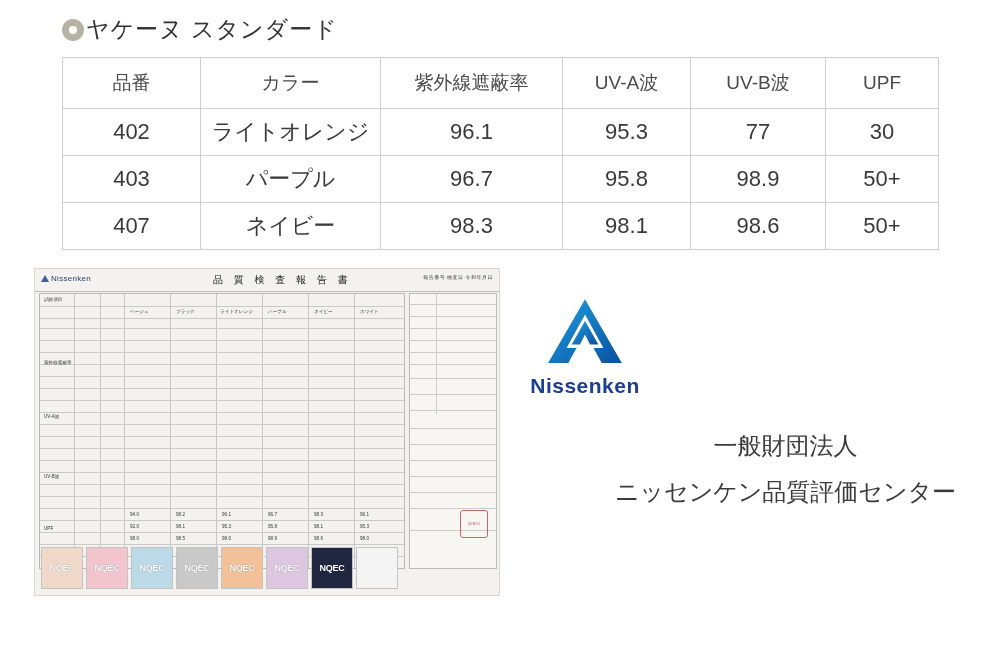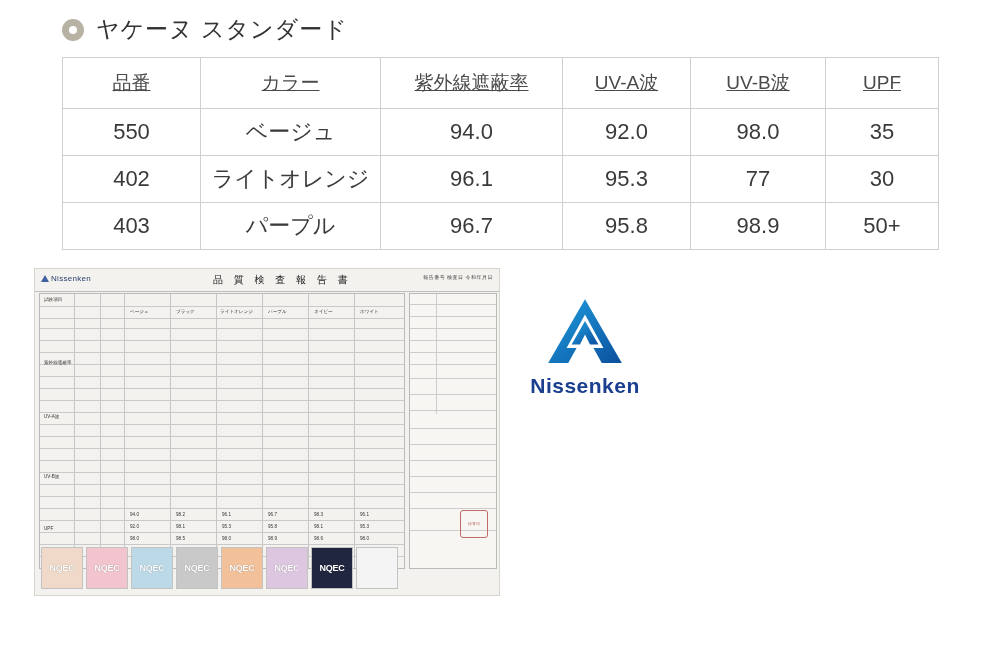--- a/index.html
+++ b/index.html
@@ -13,21 +13,21 @@
     font-family: "Liberation Sans", sans-serif;
     color: #333333;
     position: relative;
     overflow: hidden;
   }
 
   
   .header {
     display: flex;
     align-items: center;
-    gap: 12px;
+    gap: 2px;
     padding: 14px 0 6px 62px;
   }
   .header-bullet {
     width: 22px;
     height: 22px;
     border-radius: 50%;
     background: #b8b2a4;
     position: relative;
     flex: 0 0 auto;
   }
@@ -62,21 +62,20 @@
   table.spec th, table.spec td {
     border: 1px solid #cfcfcf;
     text-align: center;
     font-weight: normal;
     color: #3a3a3a;
   }
   table.spec th {
     height: 48px;
     font-size: 19px;
     color: #4a4a4a;
-    text-decoration: underline;
   }
   table.spec td {
     height: 44px;
     font-size: 22px;
   }
   table.spec tr:first-child th { border-top: 1px solid #cfcfcf; }
   col.c-code  { width: 138px; }
   col.c-color { width: 180px; }
   col.c-uvs   { width: 182px; }
   col.c-uva   { width: 128px; }
@@ -280,41 +279,41 @@
         <th>品番</th>
         <th>カラー</th>
         <th>紫外線遮蔽率</th>
         <th>UV-A波</th>
         <th>UV-B波</th>
         <th>UPF</th>
       </tr>
     </thead>
     <tbody>
       <tr>
-        <td>550</td>
-        <td>ベージュ</td>
-        <td>94.0</td>
-        <td>92.0</td>
-        <td>98.0</td>
-        <td>35</td>
-      </tr>
-      <tr>
         <td>402</td>
         <td>ライトオレンジ</td>
         <td>96.1</td>
         <td>95.3</td>
         <td>77</td>
         <td>30</td>
       </tr>
       <tr>
         <td>403</td>
         <td>パープル</td>
         <td>96.7</td>
         <td>95.8</td>
         <td>98.9</td>
+        <td>50+</td>
+      </tr>
+      <tr>
+        <td>407</td>
+        <td>ネイビー</td>
+        <td>98.3</td>
+        <td>98.1</td>
+        <td>98.6</td>
         <td>50+</td>
       </tr>
     </tbody>
   </table>
 </div>
 
 <div class="lower">
 
   <div class="report">
 
@@ -458,14 +457,18 @@
           </linearGradient>
         </defs>
         <path d="M50 4 L94 80 L70 80 L50 44 L30 80 L6 80 Z" fill="url(#ng)"></path>
         <path d="M50 22 L72 62 L56 62 L50 50 L44 62 L28 62 Z" fill="#ffffff"></path>
         <path d="M50 30 L66 58 L56 58 L50 46 L44 58 L34 58 Z" fill="url(#ng)"></path>
       </svg>
     </div>
     <div class="brand-name">Nissenken</div>
   </div>
 
+  <div class="org">
+    <div class="org-line1">一般財団法人</div>
+    <div class="org-line2">ニッセンケン品質評価センター</div>
+  </div>
 
 </div>
 
 </body></html>

